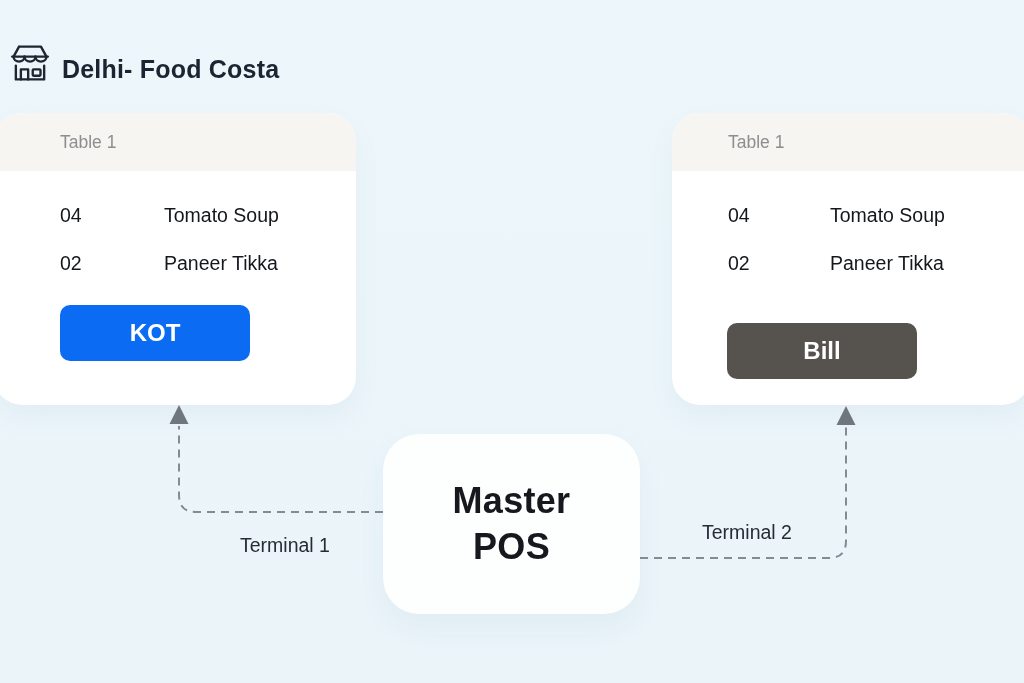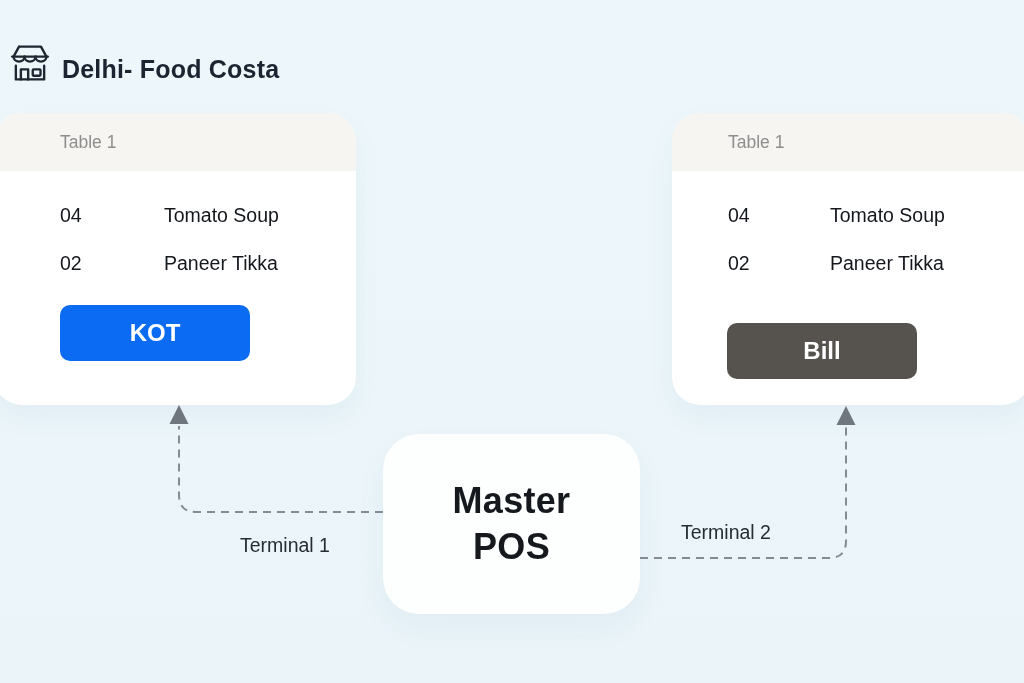--- a/index.html
+++ b/index.html
@@ -61,21 +61,21 @@
     box-shadow:0 14px 30px rgba(50,90,130,.05);
     display:flex;flex-direction:column;justify-content:center;align-items:center;
     color:#15181c;font-size:36px;font-weight:700;line-height:46px;letter-spacing:.3px;
   }
   
   .connector-layer{position:absolute;left:0;top:0;pointer-events:none;}
   .terminal-label{
     position:absolute;font-size:19.5px;font-weight:500;color:#262c34;
   }
   .terminal-label-1{left:240px;top:534px;}
-  .terminal-label-2{left:681px;top:521px;}
+  .terminal-label-2{left:702px;top:521px;}
 </style>
 </head>
 <body>
 
 <div class="canvas">
 
   <div class="header">
     <svg class="store-icon" width="44" height="42" viewBox="0 0 48 46" fill="none" stroke="#1f2631" stroke-width="2.6" stroke-linecap="round" stroke-linejoin="round">
       <path d="M12 5 H36 L42 16 M6 16 L12 5"></path>
       <path d="M4.5 16 H43.5"></path>

